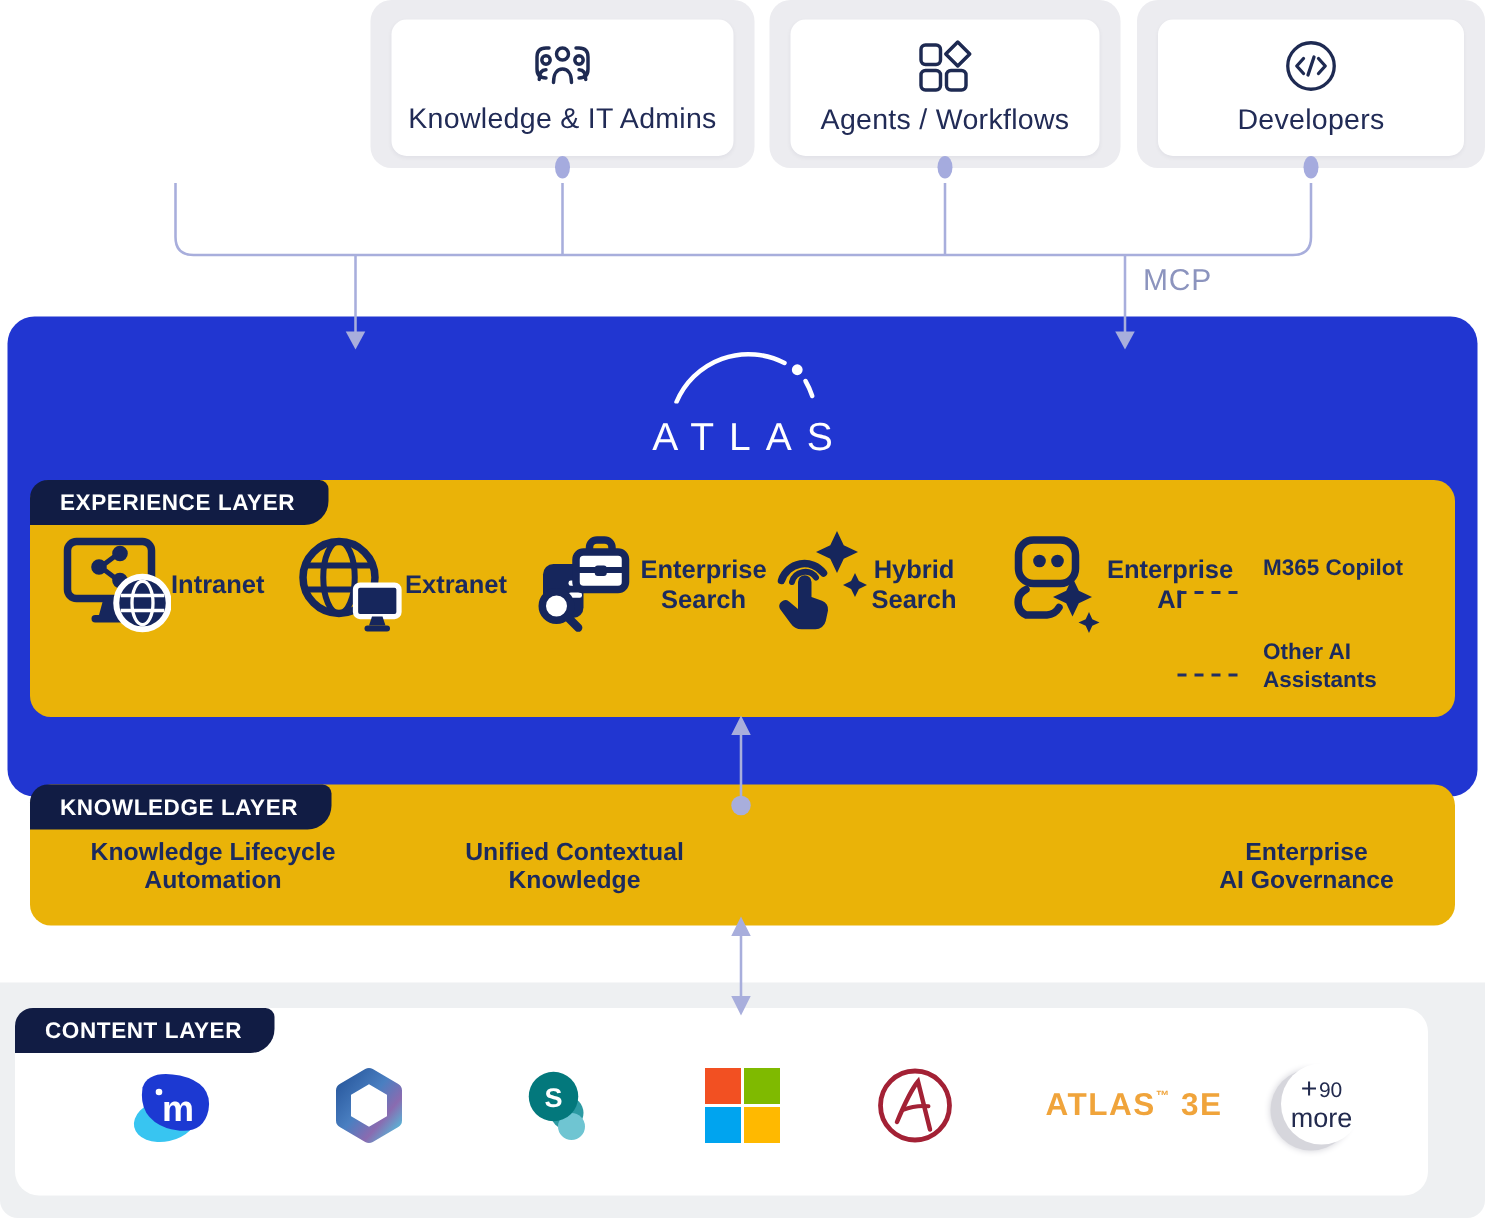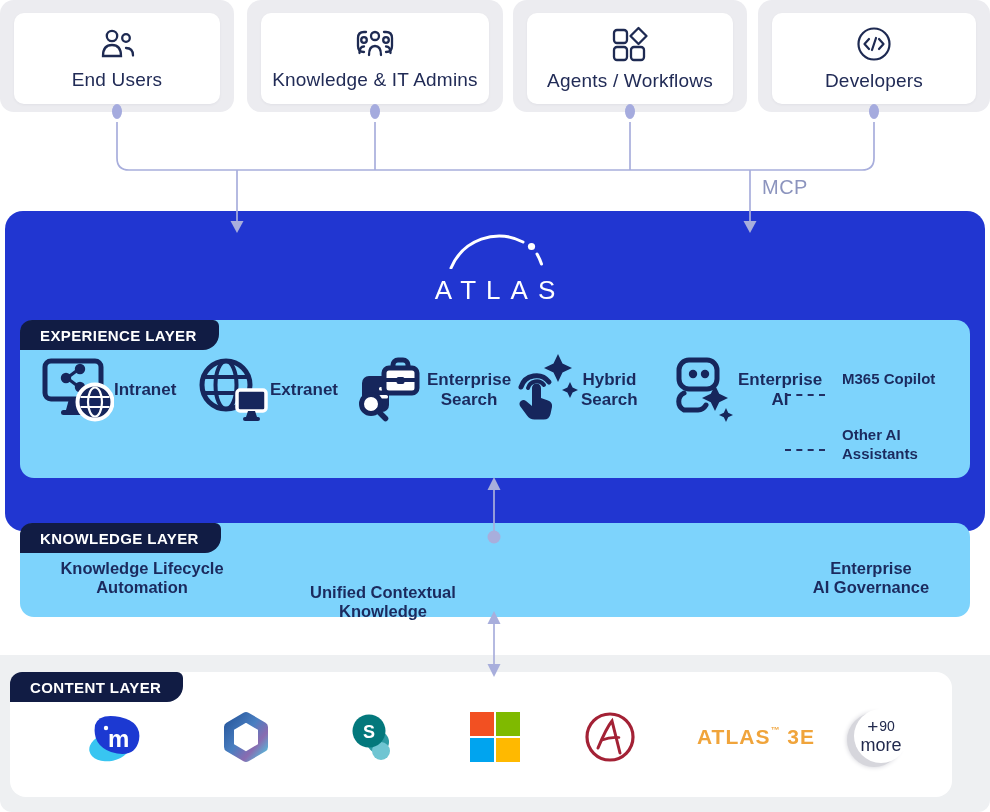--- a/index.html
+++ b/index.html
@@ -18,21 +18,21 @@
   
   #overlay { position:absolute; left:0; top:0; width:990px; height:812px; pointer-events:none; z-index:5; }
   .mcp { position:absolute; left:762px; top:176px; font-size:20px; color:#8c94be; letter-spacing:.5px; z-index:6; }
 
   
   .atlas-box { position:absolute; left:5px; top:211px; width:980px; height:320px; background:#2136d1; border-radius:18px; }
   .atlas-logo { position:absolute; left:0; right:0; top:22px; text-align:center; }
   .atlas-word { color:#ffffff; font-size:26px; letter-spacing:10px; font-weight:500; margin-top:2px; text-indent:10px; }
 
   
-  .layer-panel { position:absolute; left:15px; width:950px; background:#7dd3fc; border-radius:14px; }
+  .layer-panel { position:absolute; left:15px; width:950px; background:#eab308; border-radius:14px; }
   .layer-badge { position:absolute; left:0; top:0; height:30px; background:#111c44; color:#ffffff;
                  font-size:15px; font-weight:bold; letter-spacing:.4px; display:flex; align-items:center;
                  padding:0 22px 0 20px; border-radius:12px 6px 16px 0; white-space:nowrap; }
   .exp-panel { top:109px; height:158px; }
   .kn-panel  { top:312px; height:94px;padding-left:20px; }
 
   .exp-item { position:absolute; top:32px; width:130px; display:flex; flex-direction:row; align-items:center; }
   .exp-item .ico { height:70px; display:flex; align-items:flex-end; justify-content:center; }
   .exp-label { margin-top:6px; font-size:17px; font-weight:bold; color:#1b2a5e; text-align:center;
                line-height:1.2; max-width:110px; }
@@ -59,34 +59,20 @@
   .more-line1 .count { font-size:14px; font-weight:500; margin-top:2px; }
   .more-label { font-size:18px; line-height:1.1; }
 
   svg { display:block; }
 </style>
 </head>
 <body>
 
 <div id="stage">
 
-  <div class="actor-group" style="left:0; width:234px;">
-    <div class="actor-card">
-      <span>
-        <svg width="38" height="34" viewBox="0 0 38 34" fill="none" stroke="#1e2a52" stroke-width="2.3" stroke-linecap="round">
-          <circle cx="14" cy="9" r="5.2"></circle>
-          <path d="M5,29 c0,-7.5 3.5,-11 9,-11 c5.5,0 9,3.5 9,11 Z"></path>
-          <circle cx="28" cy="11" r="3.8"></circle>
-          <path d="M28,21 c4.5,0 7,3 7,7.5"></path>
-        </svg>
-      </span>
-      <span class="actor-label">End Users</span>
-    </div>
-    <div class="actor-dot"></div>
-  </div>
 
   <div class="actor-group" style="left:513px; width:234px;">
     <div class="actor-card">
       <span>
         <svg width="38" height="36" viewBox="0 0 38 36" fill="none" stroke="#1e2a52" stroke-width="2.3" stroke-linejoin="round">
           <rect x="3" y="4" width="13" height="13" rx="3"></rect>
           <rect x="3" y="21" width="13" height="13" rx="3"></rect>
           <rect x="20" y="21" width="13" height="13" rx="3"></rect>
           <path d="M27.5,2 L35.5,10 L27.5,18 L19.5,10 Z"></path>
         </svg>
@@ -232,21 +218,21 @@
       <div class="assist-dash" style="left:765px; top:129px;"></div>
       <div class="assist-label" style="left:822px; top:106px;">Other AI Assistants</div>
     </div>
 
     <div class="layer-panel kn-panel">
       <div class="layer-badge">KNOWLEDGE LAYER</div>
       <div class="kn-item" style="left:12px;">
         <span>Knowledge Lifecycle</span><br>
         <span>Automation</span>
       </div>
-      <div class="kn-item" style="left:253px;margin-top:24px;">
+      <div class="kn-item" style="left:253px;">
         <span>Unified Contextual</span><br>
         <span>Knowledge</span>
       </div>
       <div class="kn-item" style="left:741px;">
         <span>Enterprise</span><br>
         <span>AI Governance</span>
       </div>
     </div>
   </div>
 

